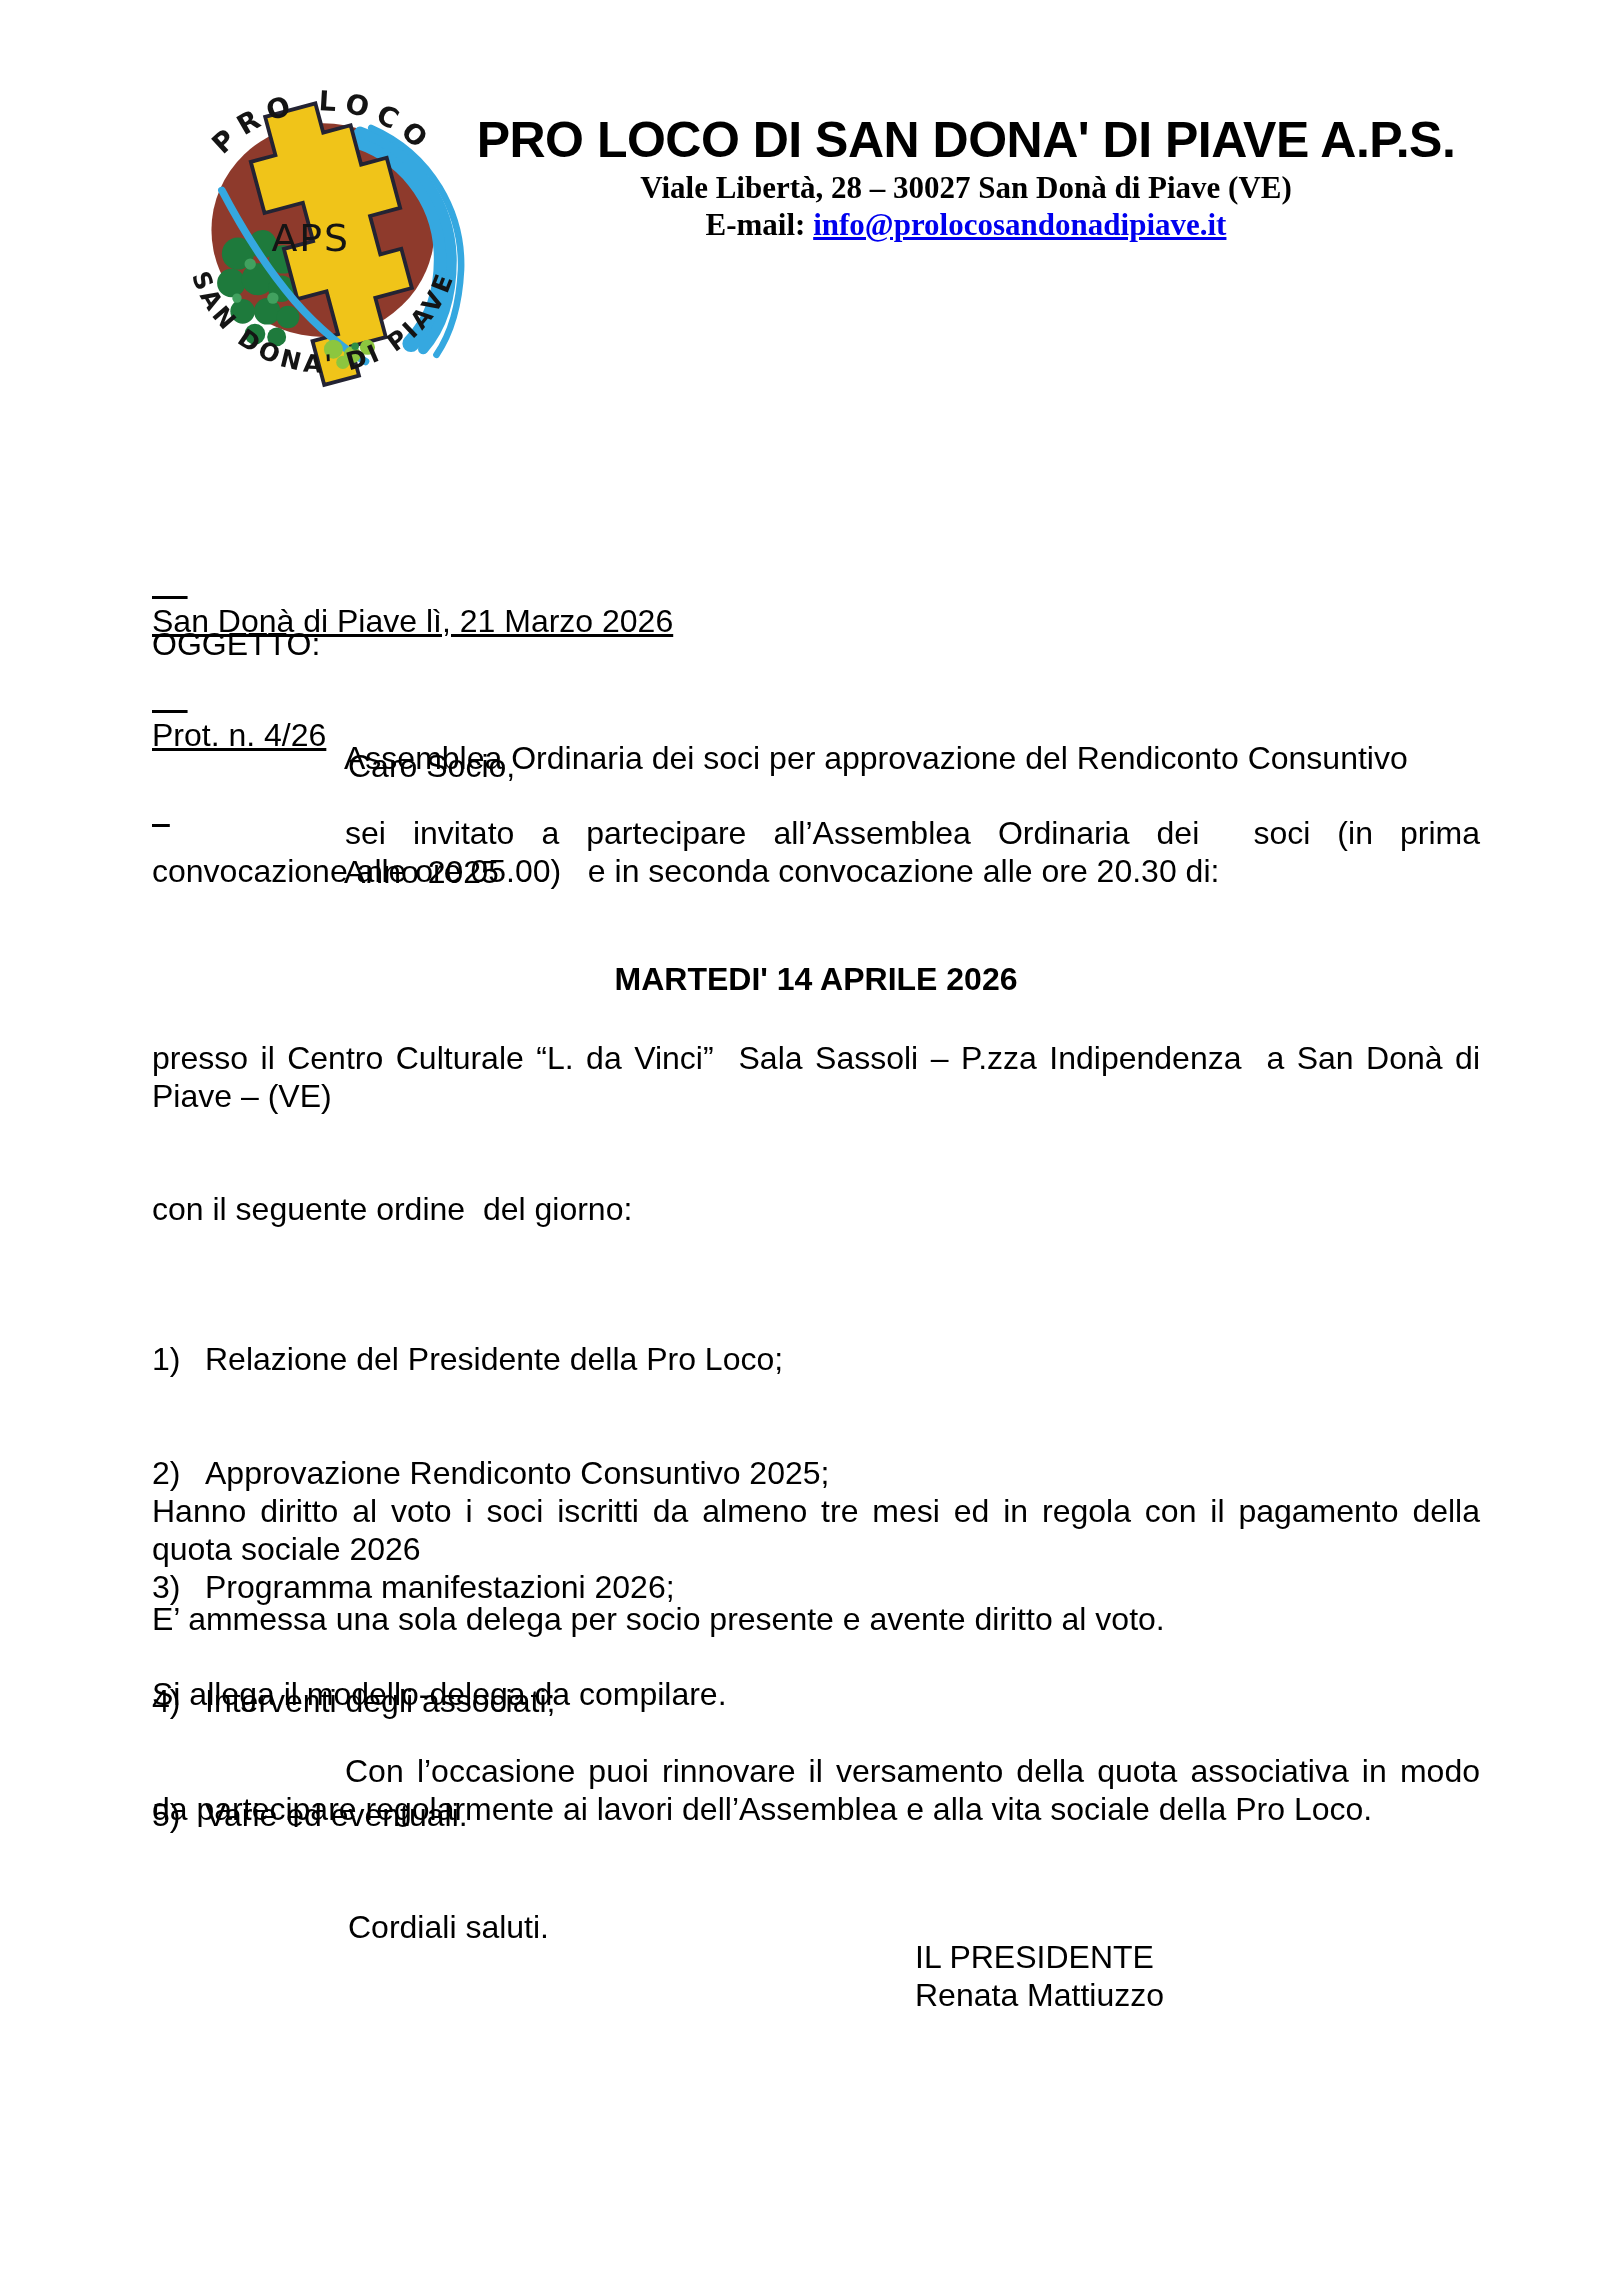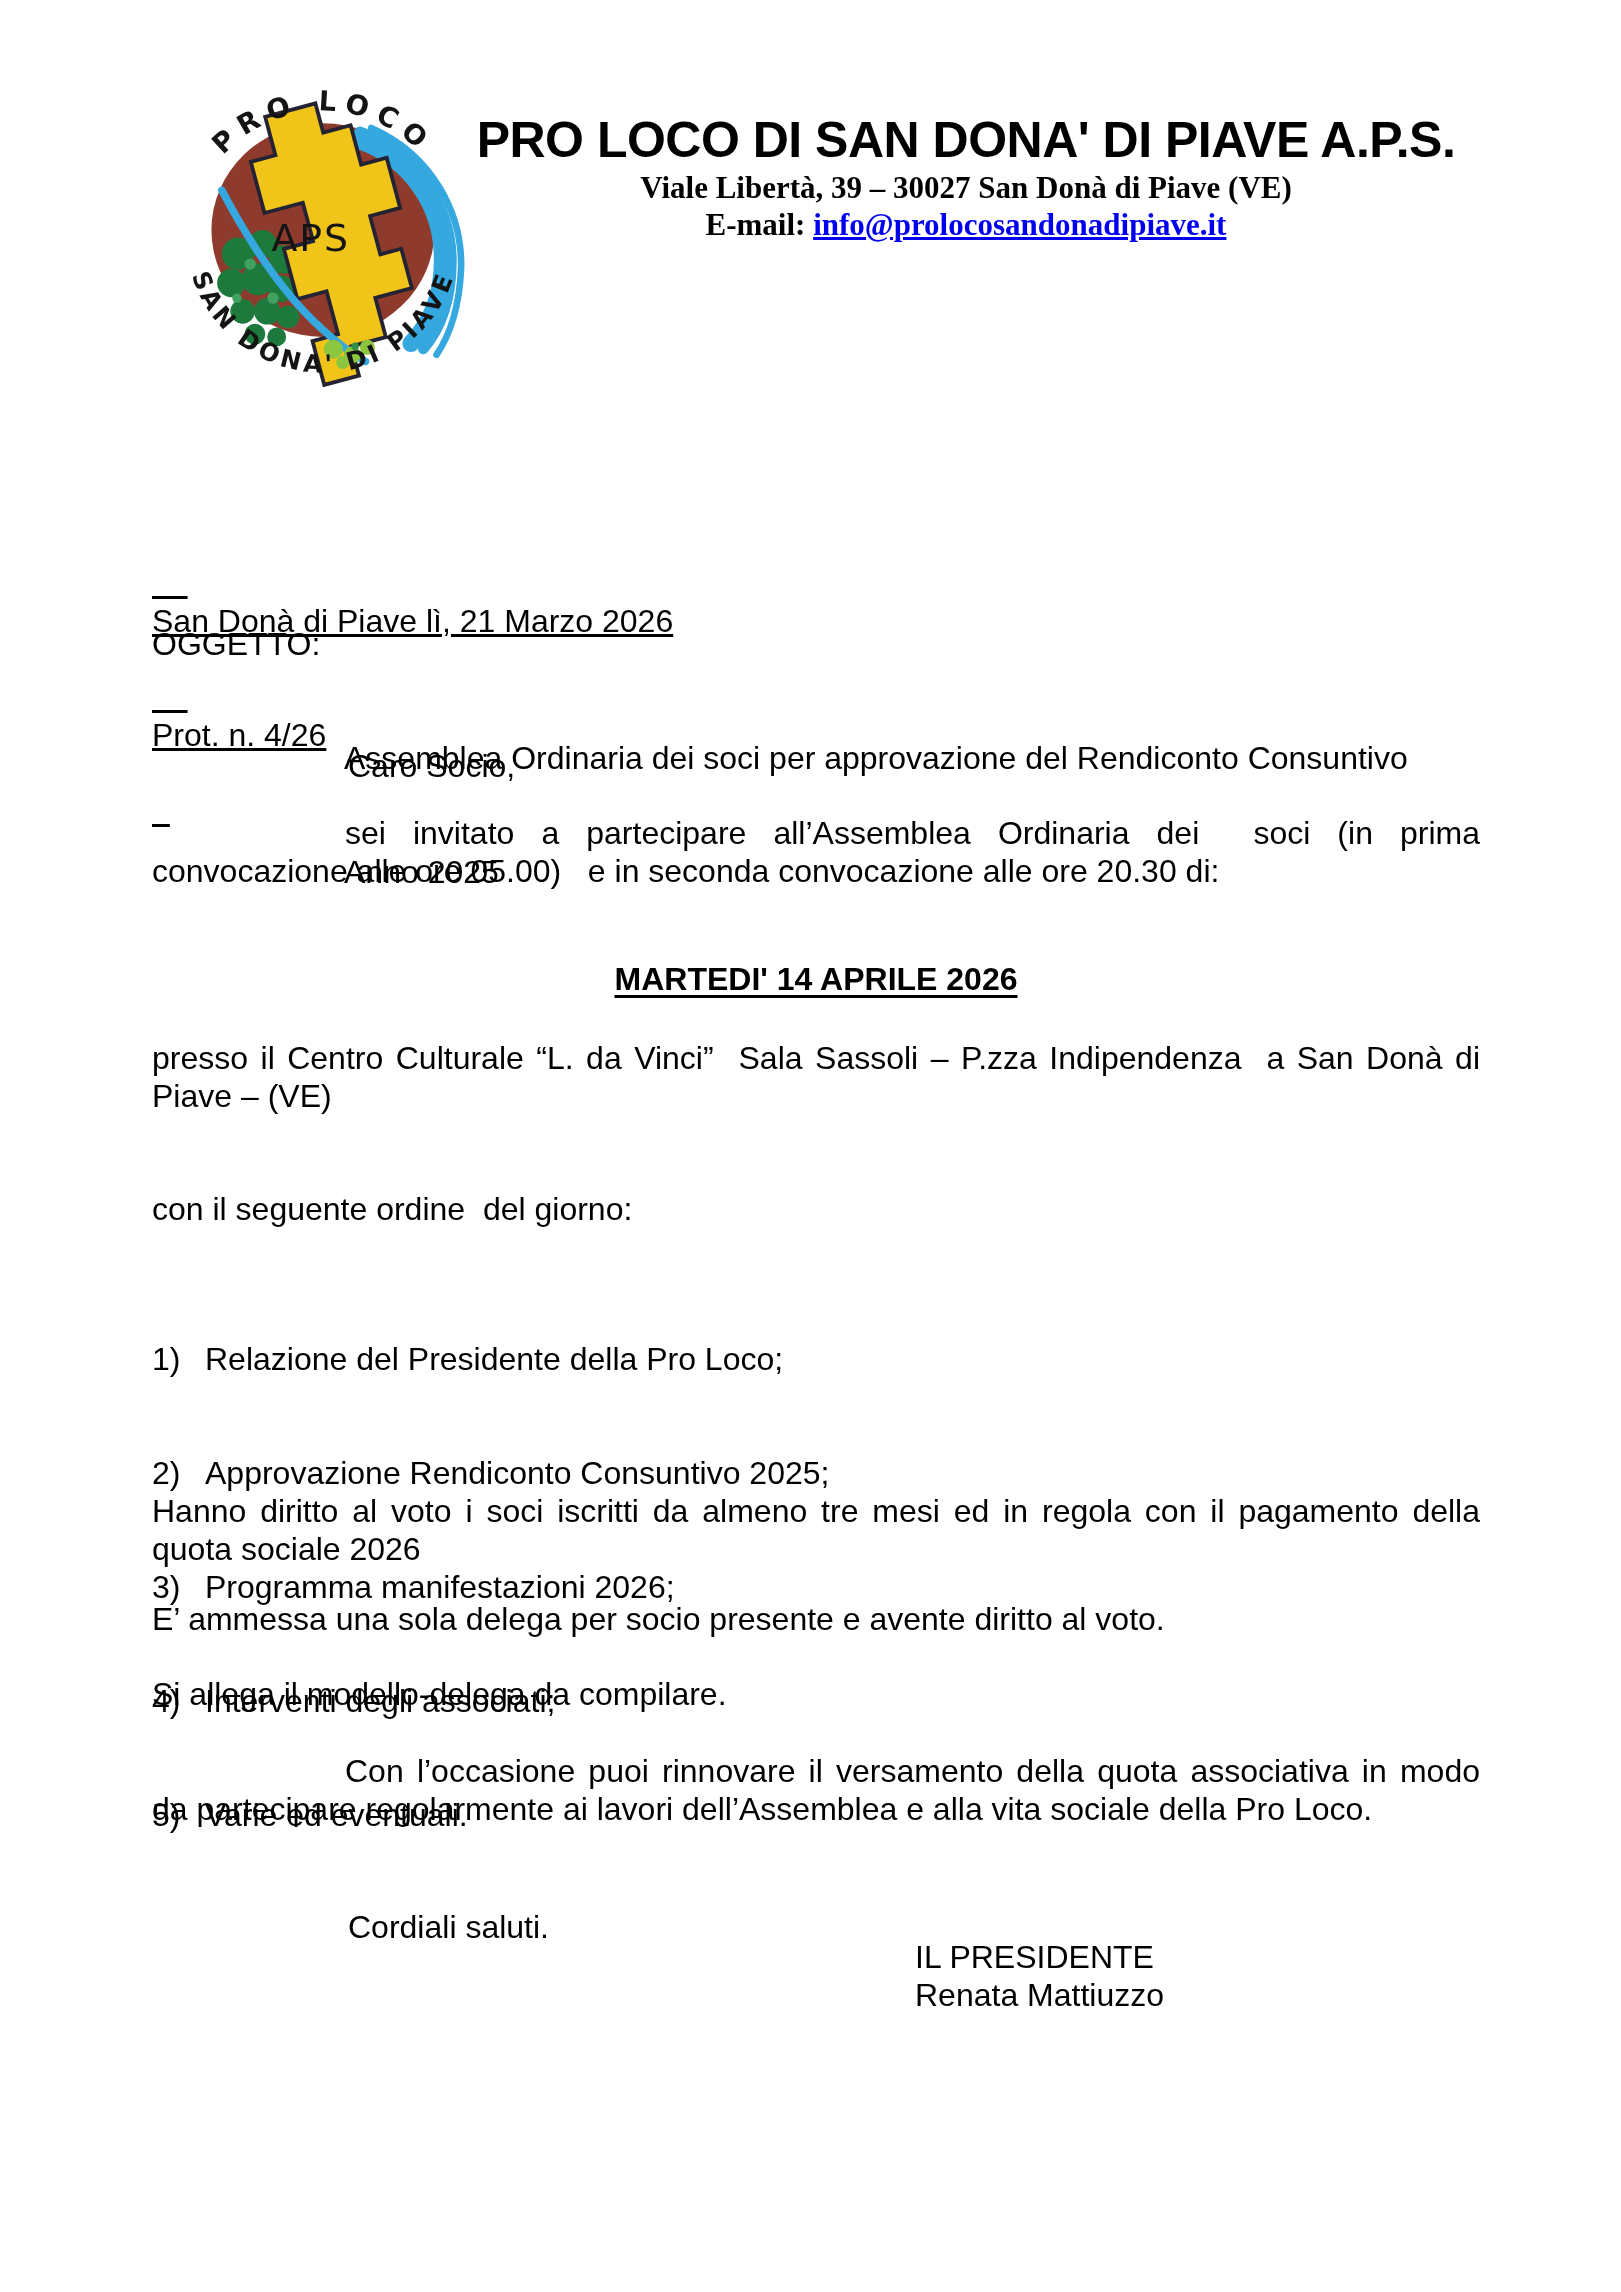--- a/index.html
+++ b/index.html
@@ -36,21 +36,21 @@
   .blk{
     position:absolute;left:152px;width:1328px;
     font-size:32px;line-height:38px;
     white-space:pre-wrap;
   }
   .just{text-align:justify;text-justify:inter-word;}
   .indent{text-indent:193px;}
   .tabbed{padding-left:196px;}
   .center{text-align:center;}
   .bold{font-weight:bold;}
-  .u{text-decoration:underline;text-decoration-thickness:2.9px;text-underline-offset:4.9px;}
+  .u{text-decoration-thickness:2.9px;text-underline-offset:4.9px;}
   
   .subject{padding-left:192px;}
   .subject-label{position:absolute;left:0;top:0;}
   
   .agenda-item{display:flex;}
   .agenda-num{flex:0 0 53px;}
   .agenda-text{flex:1;}
   
   .firma{position:absolute;left:915px;width:588px;font-size:32px;line-height:38px;}
 </style>
@@ -109,21 +109,21 @@
     <text font-family="DejaVu Sans, sans-serif" font-size="29" font-weight="bold" letter-spacing="9" fill="#141414">
       <textPath href="#arcTop" startOffset="50%" text-anchor="middle">PRO LOCO</textPath>
     </text>
     <text font-family="DejaVu Sans, sans-serif" font-size="26" font-weight="bold" letter-spacing="4" fill="#141414">
       <textPath href="#arcBot" startOffset="50%" text-anchor="middle">SAN DONA' DI PIAVE</textPath>
     </text>
   </svg>
 
   <div class="head-text">
     <div class="org-name">PRO LOCO DI SAN DONA' DI PIAVE A.P.S.</div>
-    <div class="serifline">Viale Libertà, 39 – 30027 San Donà di Piave (VE)</div>
+    <div class="serifline">Viale Libertà, 28 – 30027 San Donà di Piave (VE)</div>
     <div class="serifline"><span>E-mail: </span><a class="email-link" href="#">info@prolocosandonadipiave.it</a></div>
   </div>
 
   <div class="blk" style="top:526px;text-decoration:underline;">
     <div>San Donà di Piave lì, 21 Marzo 2026</div>
     <div>Prot. n. 4/26</div>
   </div>
 
   <div class="blk subject" style="top:625px;">
     <span class="subject-label">OGGETTO:</span>

